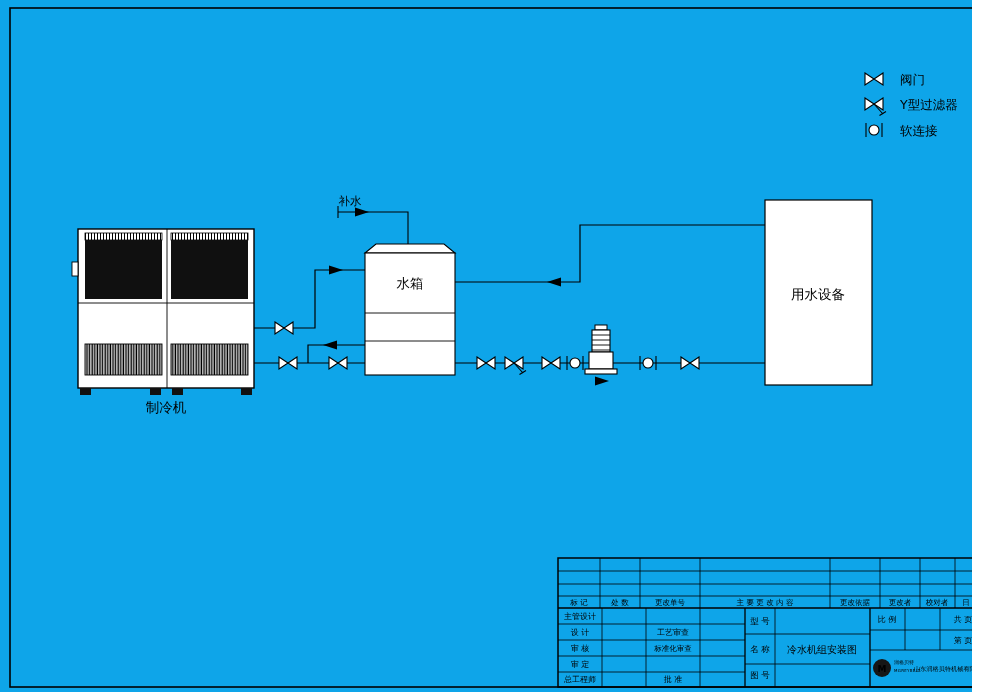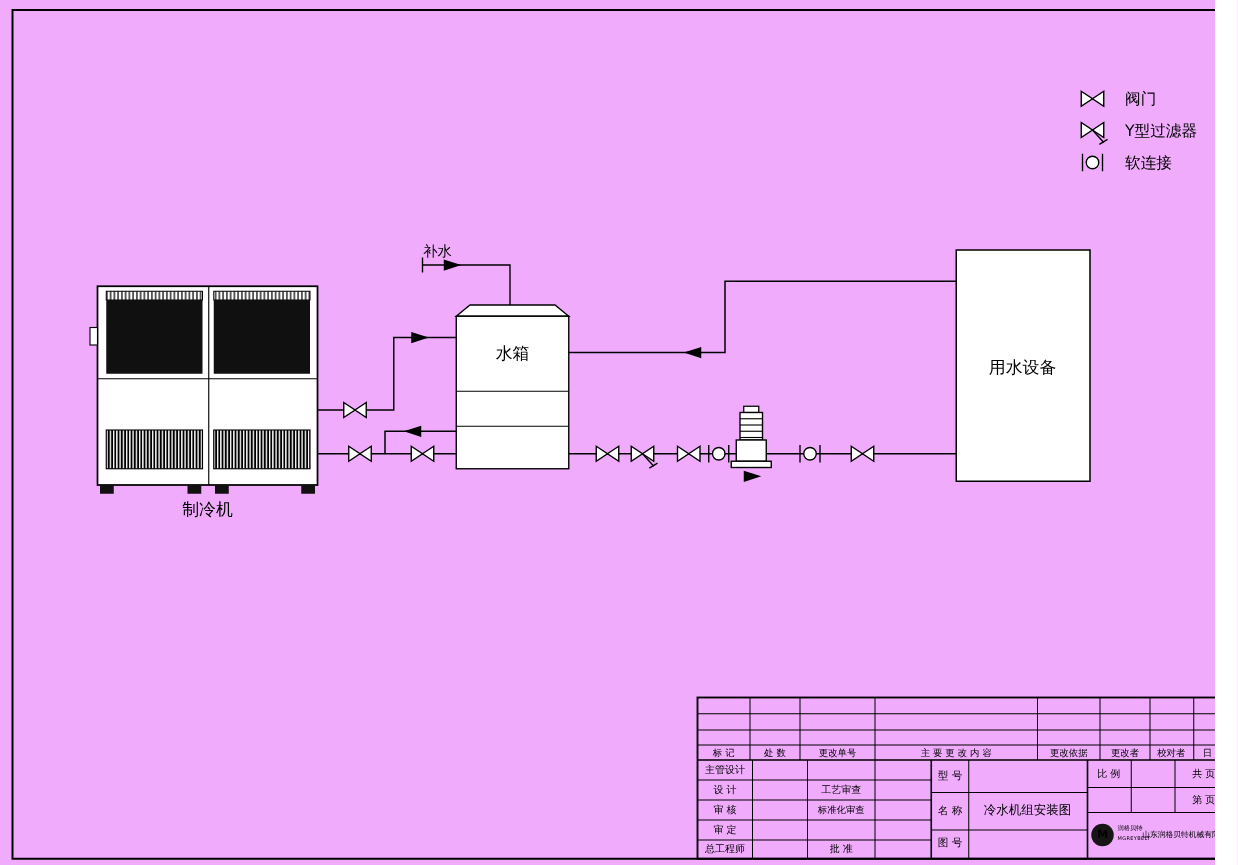--- a/index.html
+++ b/index.html
@@ -1,16 +1,16 @@
 <!DOCTYPE html>
 <html><head>
 <meta charset="utf-8">
 <style>
   html,body{margin:0;padding:0;background:#ffffff;}
-  .page{width:972px;height:692px;background:#f0abfc;position:relative;overflow:hidden;
+  .page{width:972px;height:692px;background:#0ea5e9;position:relative;overflow:hidden;
         font-family:"DejaVu Sans","Liberation Sans",sans-serif;text-decoration:underline;}
   svg{display:block;}
   svg text{fill:#000;font-family:"DejaVu Sans","Liberation Sans",sans-serif;}
 </style>
 </head>
 <body>
 
 <div class="page">
 <svg width="990" height="692" viewBox="0 0 990 692">
   <defs>

